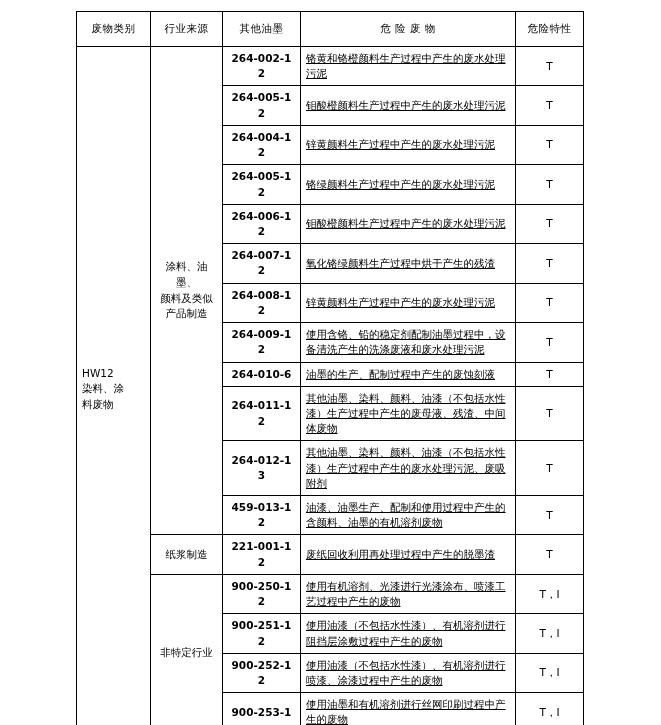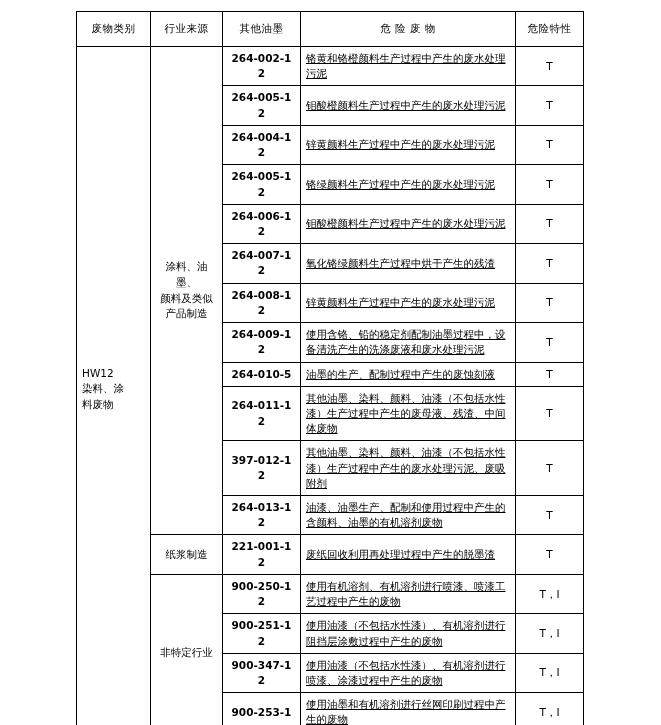--- a/index.html
+++ b/index.html
@@ -137,62 +137,62 @@
           <td class="code">264-008-12</td>
           <td class="desc">锌黄颜料生产过程中产生的废水处理污泥</td>
           <td class="prop">T</td>
         </tr>
         <tr>
           <td class="code">264-009-12</td>
           <td class="desc">使用含铬、铅的稳定剂配制油墨过程中，设备清洗产生的洗涤废液和废水处理污泥</td>
           <td class="prop">T</td>
         </tr>
         <tr>
-          <td class="code">264-010-5</td>
+          <td class="code">264-010-6</td>
           <td class="desc">油墨的生产、配制过程中产生的废蚀刻液</td>
           <td class="prop">T</td>
         </tr>
         <tr>
           <td class="code">264-011-12</td>
           <td class="desc">其他油墨、染料、颜料、油漆（不包括水性漆）生产过程中产生的废母液、残渣、中间体废物</td>
           <td class="prop">T</td>
         </tr>
         <tr>
-          <td class="code">397-012-12</td>
+          <td class="code">264-012-13</td>
           <td class="desc">其他油墨、染料、颜料、油漆（不包括水性漆）生产过程中产生的废水处理污泥、废吸附剂</td>
           <td class="prop">T</td>
         </tr>
         <tr>
-          <td class="code">264-013-12</td>
+          <td class="code">459-013-12</td>
           <td class="desc">油漆、油墨生产、配制和使用过程中产生的含颜料、油墨的有机溶剂废物</td>
           <td class="prop">T</td>
         </tr>
         <tr>
           <td class="src" rowspan="1">
             <span class="vertical-stack">纸浆制造</span>
           </td>
           <td class="code">221-001-12</td>
           <td class="desc">废纸回收利用再处理过程中产生的脱墨渣</td>
           <td class="prop">T</td>
         </tr>
         <tr>
           <td class="src" rowspan="4">
             <span class="vertical-stack">非特定行业</span>
           </td>
           <td class="code">900-250-12</td>
-          <td class="desc">使用有机溶剂、有机溶剂进行喷漆、喷漆工艺过程中产生的废物</td>
+          <td class="desc">使用有机溶剂、光漆进行光漆涂布、喷漆工艺过程中产生的废物</td>
           <td class="prop">T，I</td>
         </tr>
         <tr>
           <td class="code">900-251-12</td>
           <td class="desc">使用油漆（不包括水性漆）、有机溶剂进行阻挡层涂敷过程中产生的废物</td>
           <td class="prop">T，I</td>
         </tr>
         <tr>
-          <td class="code">900-347-12</td>
+          <td class="code">900-252-12</td>
           <td class="desc">使用油漆（不包括水性漆）、有机溶剂进行喷漆、涂漆过程中产生的废物</td>
           <td class="prop">T，I</td>
         </tr>
         <tr>
           <td class="code">900-253-1</td>
           <td class="desc">使用油墨和有机溶剂进行丝网印刷过程中产生的废物</td>
           <td class="prop">T，I</td>
         </tr>
       </tbody>
   </table>

